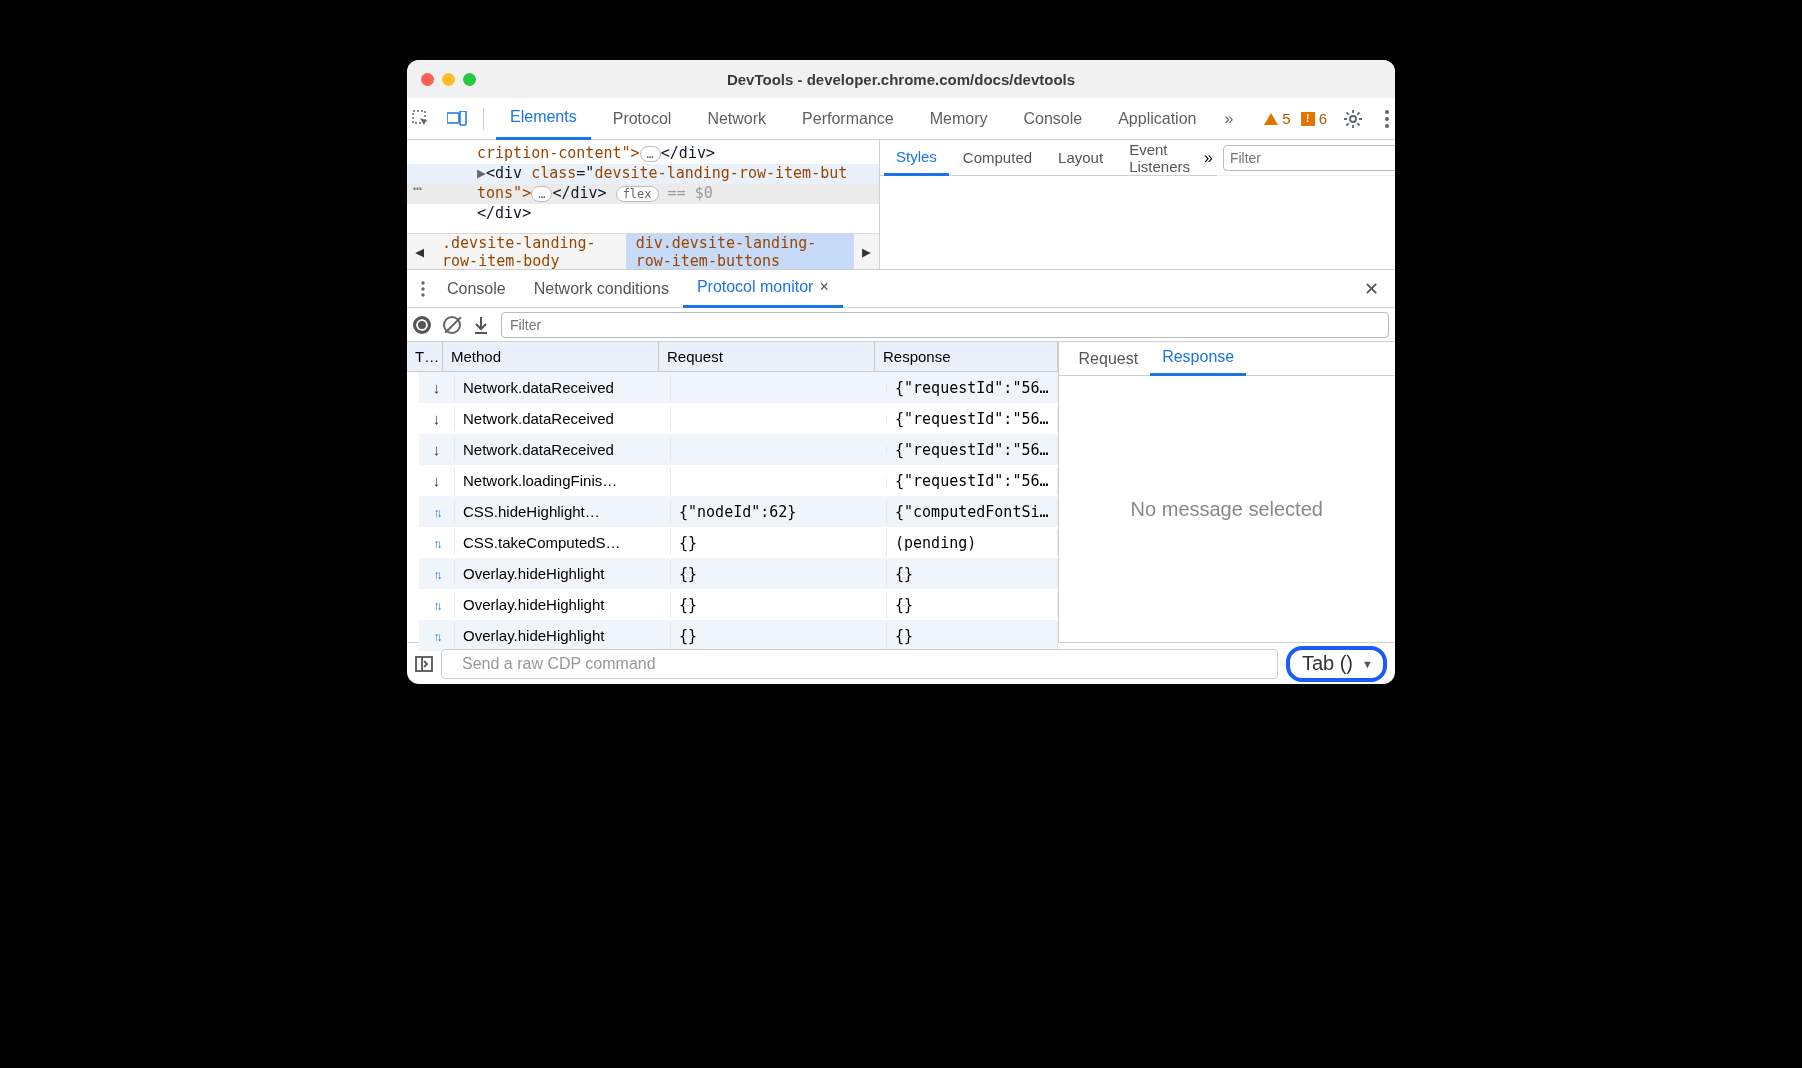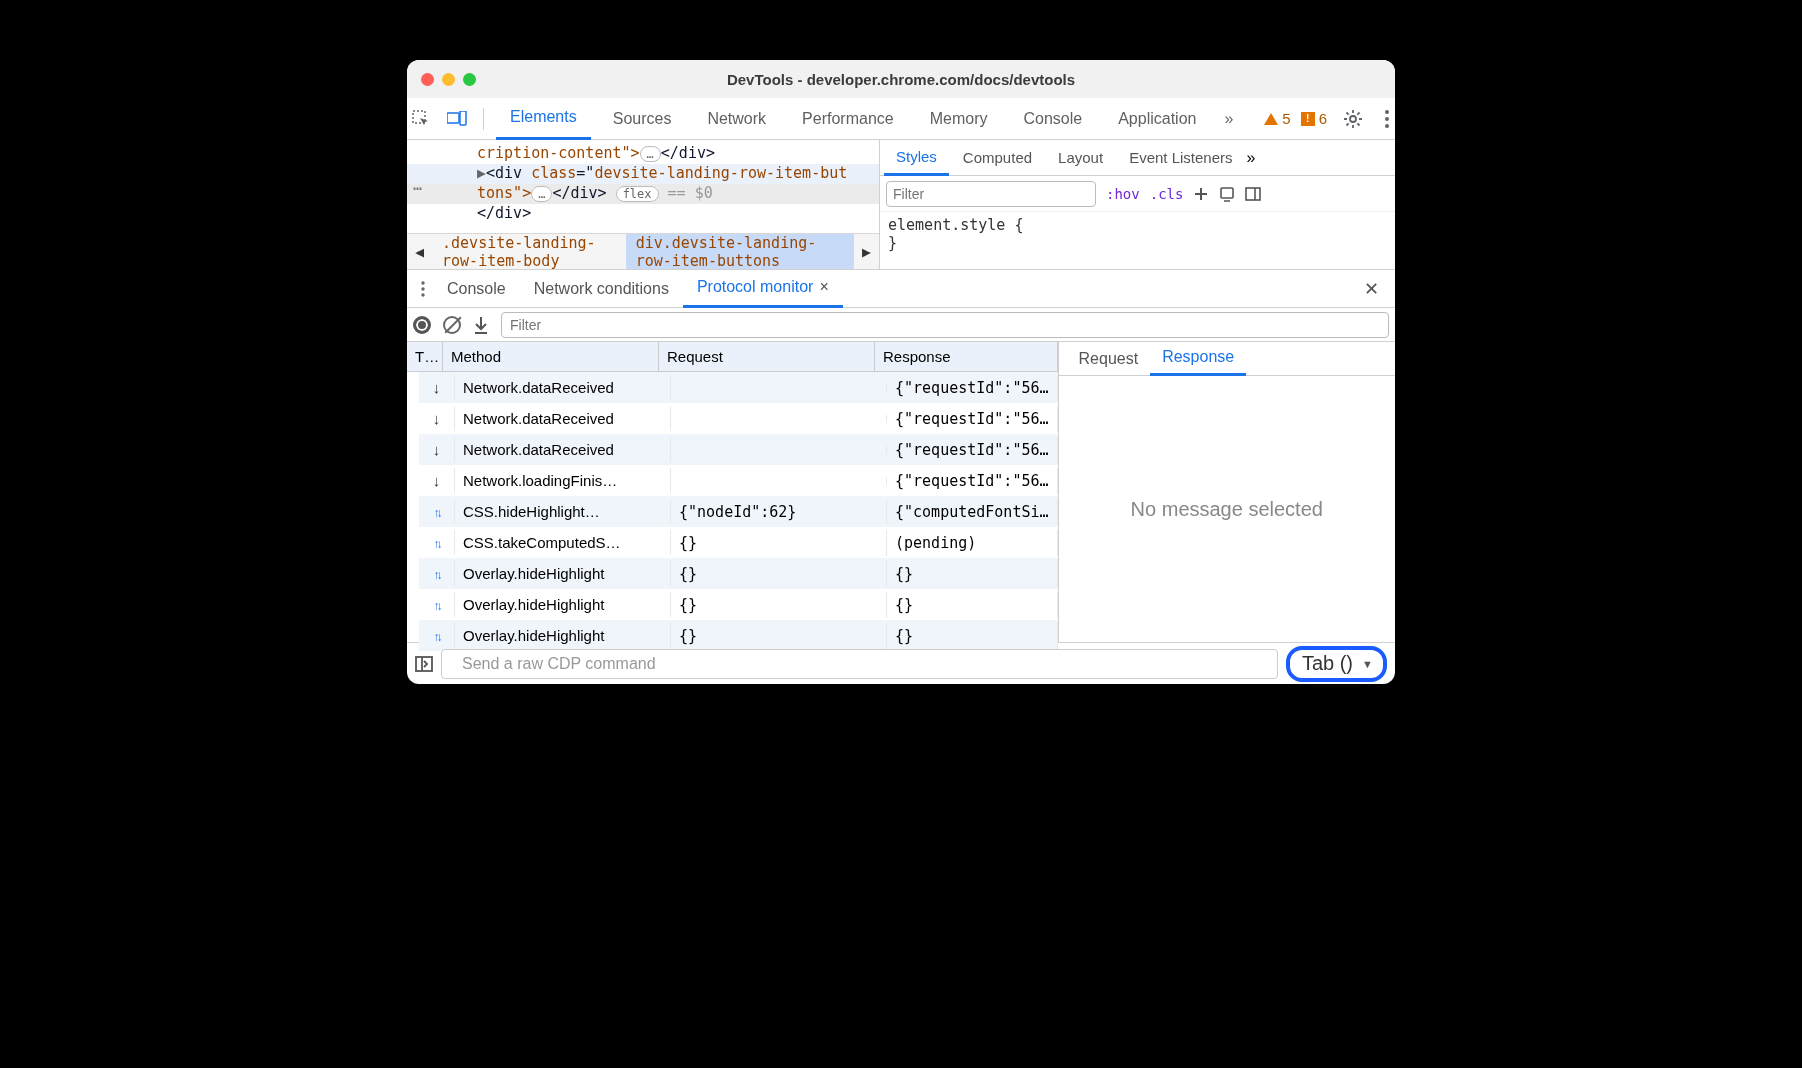--- a/index.html
+++ b/index.html
@@ -80,21 +80,21 @@
 .elements-pane .ell { position:absolute; left:6px; top:36px; color:#777;}
 .breadcrumb {
   position: absolute; bottom: 0; left: 0; right: 0; height: 36px;
   background: #f5f5f5; border-top: 1px solid #d8d8d8;
   display: flex; align-items: center; font-family: ui-monospace, Menlo, monospace; font-size: 15px;
 }
 .breadcrumb .nav-tri { padding: 0 8px; color: #333; cursor:pointer;}
 .breadcrumb .crumb { padding: 0 10px; color: #994500; height:100%; display:flex;align-items:center;}
 .breadcrumb .crumb.sel { background: #c7dbf8; }
 
-.styles-pane { width: 516px; border-left: 1px solid #d0d0d0; display: flex; flex-direction: column; }
+.styles-pane { width: 516px; border-left: 1px solid #d0d0d0; display: flex; flex-direction: row; }
 .styles-tabs { height: 36px; display: flex; align-items: center; border-bottom: 1px solid #d0d0d0; padding: 0 4px; gap: 2px;}
 .styles-tabs .stab { padding: 0 12px; height: 36px; display:flex;align-items:center; font-size: 15px; color: #555; cursor:pointer;}
 .styles-tabs .stab.active { color:#1a73e8; border-bottom: 3px solid #1a73e8; }
 .styles-toolbar { height: 36px; display:flex; align-items:center; padding: 0 6px; gap: 10px; border-bottom: 1px solid #eee;}
 .styles-toolbar input { width: 210px; height: 26px; border:1px solid #bbb; border-radius:4px; padding: 0 6px; font-size:14px;}
 .styles-toolbar .sbtn { font-family: ui-monospace,Menlo,monospace; font-size:14px; color:#6d28d9; cursor:pointer;}
 .styles-toolbar .sicon { color:#555; cursor:pointer;}
 .styles-body { padding: 4px 8px; font-family: ui-monospace,Menlo,monospace; font-size:15px; color:#333;}
 
 .drawer-tabs {
@@ -171,21 +171,21 @@
         </svg>
     </div>
     <div class="icon-btn blue">
       <svg width="20" height="16" viewBox="0 0 20 16">
           <rect x="0" y="2" width="12" height="10" rx="1" fill="none" stroke="#1a73e8" stroke-width="1.5"></rect>
           <rect x="13" y="0" width="6" height="14" rx="1" fill="none" stroke="#1a73e8" stroke-width="1.5"></rect>
         </svg>
     </div>
     <div class="divider"></div>
     <div class="tab active">Elements</div>
-    <div class="tab">Sources</div>
+    <div class="tab">Protocol</div>
     <div class="tab">Network</div>
     <div class="tab">Performance</div>
     <div class="tab">Memory</div>
     <div class="tab">Console</div>
     <div class="tab">Application</div>
     <div class="chev">»</div>
     <div class="status-group">
       <div class="badge warn">
         <div class="tri"></div>
         <span>5</span>

